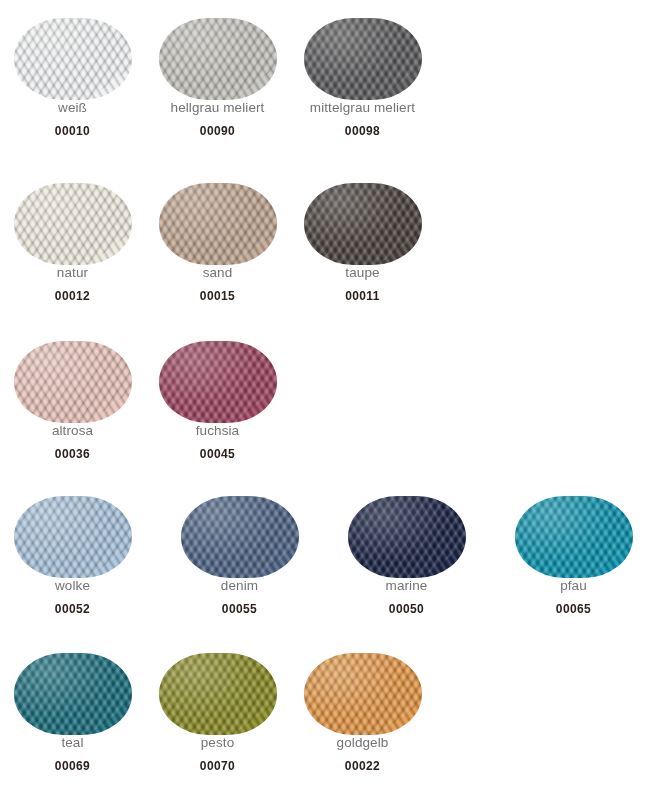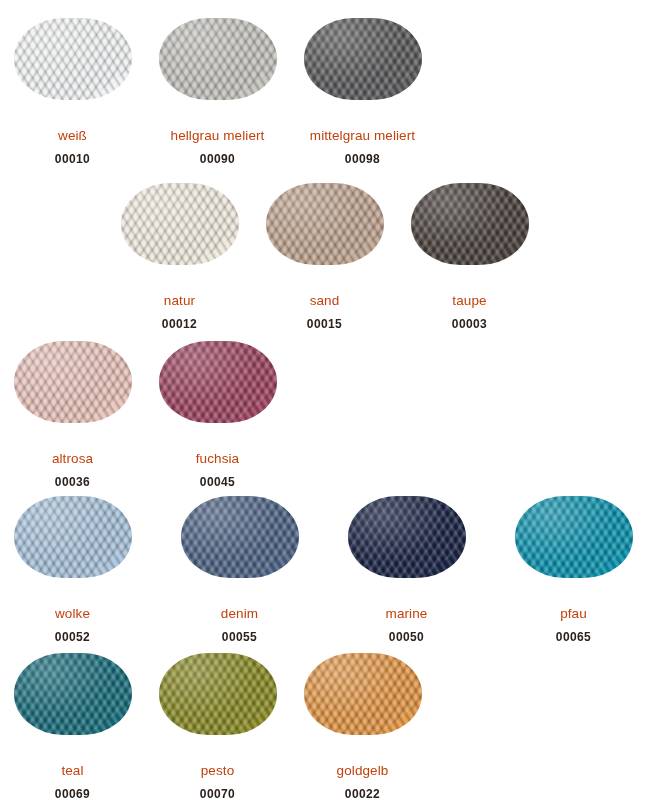--- a/index.html
+++ b/index.html
@@ -16,21 +16,21 @@
     width: 649px;
     height: 800px;
     padding-top: 18px;
   }
 
   .swatch-row {
     display: flex;
     height: 157px;
   }
   .swatch-row.r1 { height: 165px; }
-  .swatch-row.r2 { height: 158px; justify-content: center; }
+  .swatch-row.r2 { height: 158px; }
   .swatch-row.r3 { height: 155px; }
   .swatch-row.r4 { height: 157px; gap: 22px; }
   .swatch-row.r5 { height: 150px; }
 
   .swatch-cell {
     width: 145px;
     display: flex;
     flex-direction: column;
     align-items: center;
     flex: 0 0 145px;
@@ -84,23 +84,23 @@
     clip-path: polygon(0% 0%, 100% 0%, 100% 42%, 46% 100%, 0% 100%);
   }
 
   .ball .shade {
     background:
       radial-gradient(ellipse 62% 70% at 36% 30%, rgba(255,255,255,0.20), rgba(255,255,255,0) 62%),
       radial-gradient(ellipse 85% 95% at 50% 50%, rgba(0,0,0,0) 52%, rgba(0,0,0,0.20) 100%);
   }
 
   .color-name {
-    margin-top: 28px;
+    margin-top: 0;
     font-size: 13.5px;
-    color: #c2410c;
+    color: #737373;
     font-weight: 400;
     letter-spacing: 0.1px;
     text-align: center;
     line-height: 16px;
     white-space: nowrap;
   }
 
   .color-code {
     margin-top: 7px;
     font-size: 12px;
@@ -182,21 +182,21 @@
 
     <div class="swatch-cell">
       <div class="ball-wrap">
         <div class="ball" style="background-color: rgb(75, 67, 63);">
           <div class="strands-a"></div>
           <div class="strands-b"></div>
           <div class="shade"></div>
         </div>
       </div>
       <div class="color-name">taupe</div>
-      <div class="color-code">00003</div>
+      <div class="color-code">00011</div>
     </div>
   </div>
 
   <div class="swatch-row r3">
     <div class="swatch-cell">
       <div class="ball-wrap">
         <div class="ball" style="background-color: rgb(232, 195, 187);">
           <div class="strands-a"></div>
           <div class="strands-b"></div>
           <div class="shade"></div>

